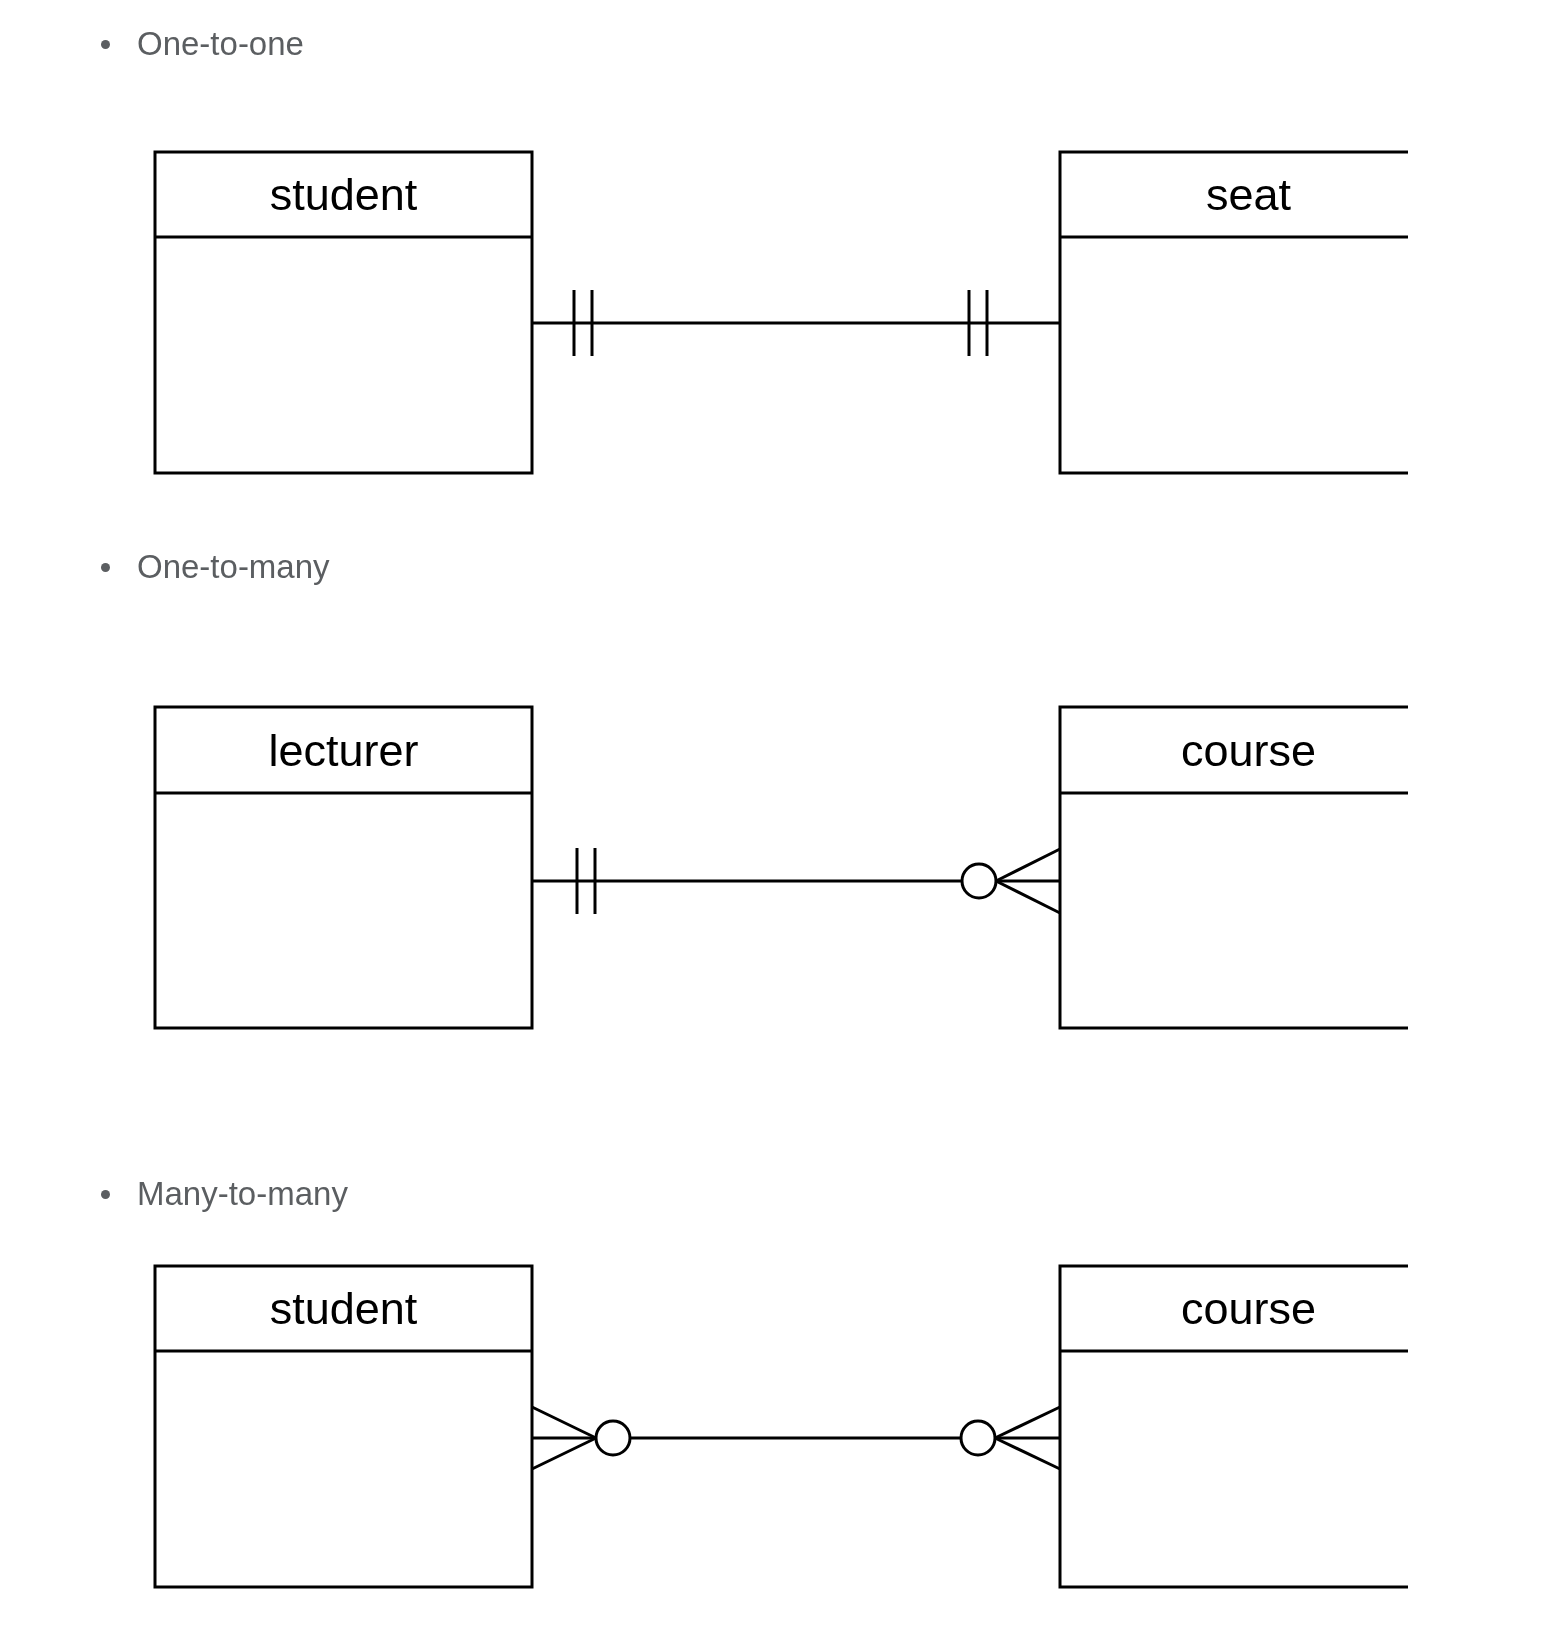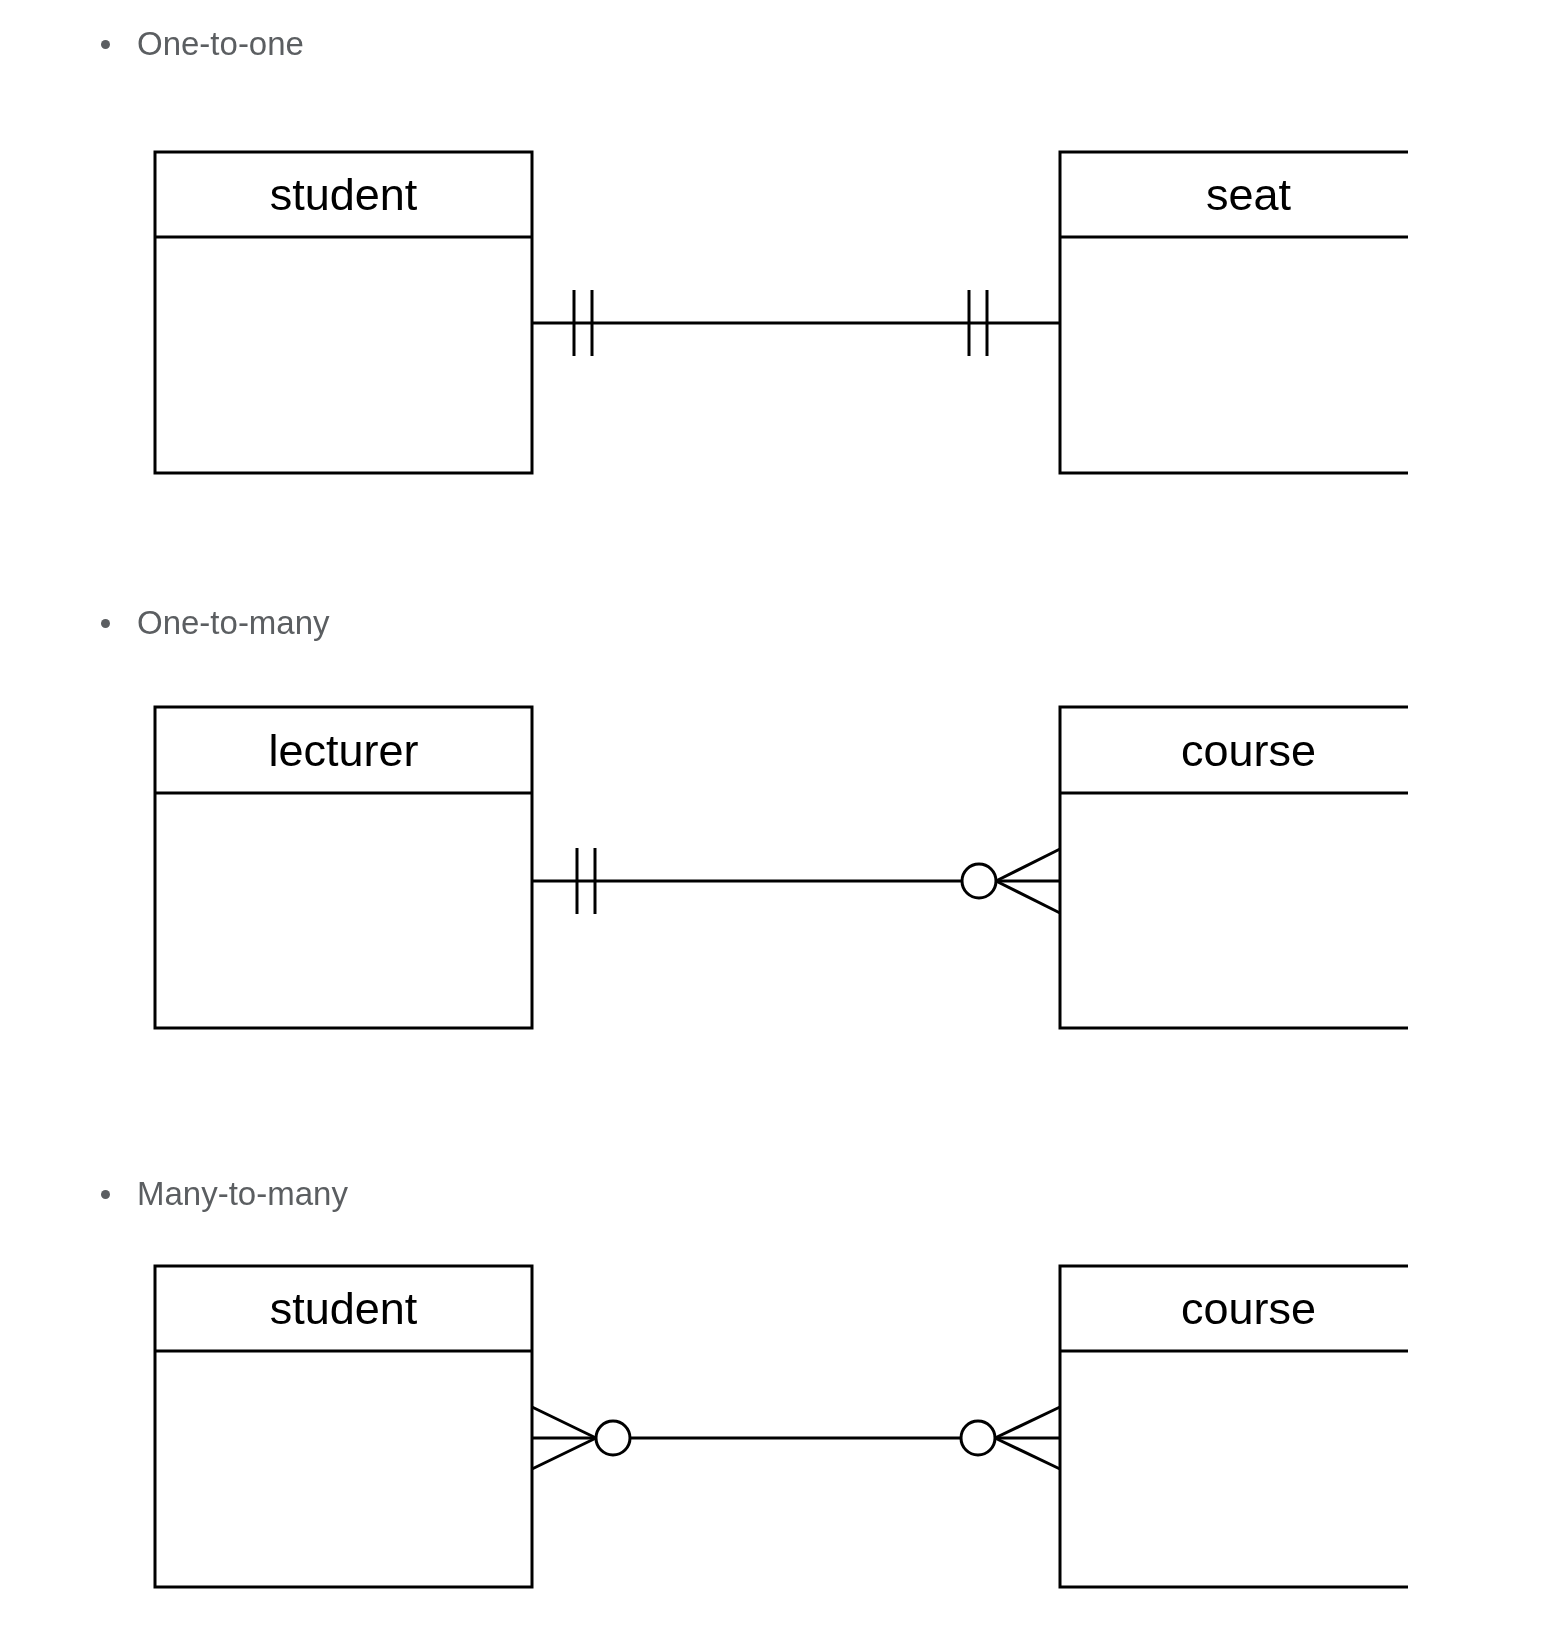--- a/index.html
+++ b/index.html
@@ -73,21 +73,21 @@
     </g>
     <g>
       <line class="dline" x1="532" y1="183" x2="1060" y2="183"></line>
       <line class="dline" x1="574" y1="150" x2="574" y2="216"></line>
       <line class="dline" x1="592" y1="150" x2="592" y2="216"></line>
       <line class="dline" x1="969" y1="150" x2="969" y2="216"></line>
       <line class="dline" x1="987" y1="150" x2="987" y2="216"></line>
     </g>
   </svg>
 
-  <div class="bullet-row" style="top:603px">
+  <div class="bullet-row" style="top:547px">
     <span class="bullet-dot"></span>
     <span class="bullet-label">One-to-many</span>
   </div>
 
   <svg class="diagram" style="top:695px" width="1544" height="350" viewBox="0 0 1544 350">
     <g>
       <rect class="ebox" x="155" y="12" width="377" height="321"></rect>
       <line class="dline" x1="155" y1="98" x2="532" y2="98"></line>
       <text class="etext" x="343.5" y="71">lecturer</text>
     </g>

